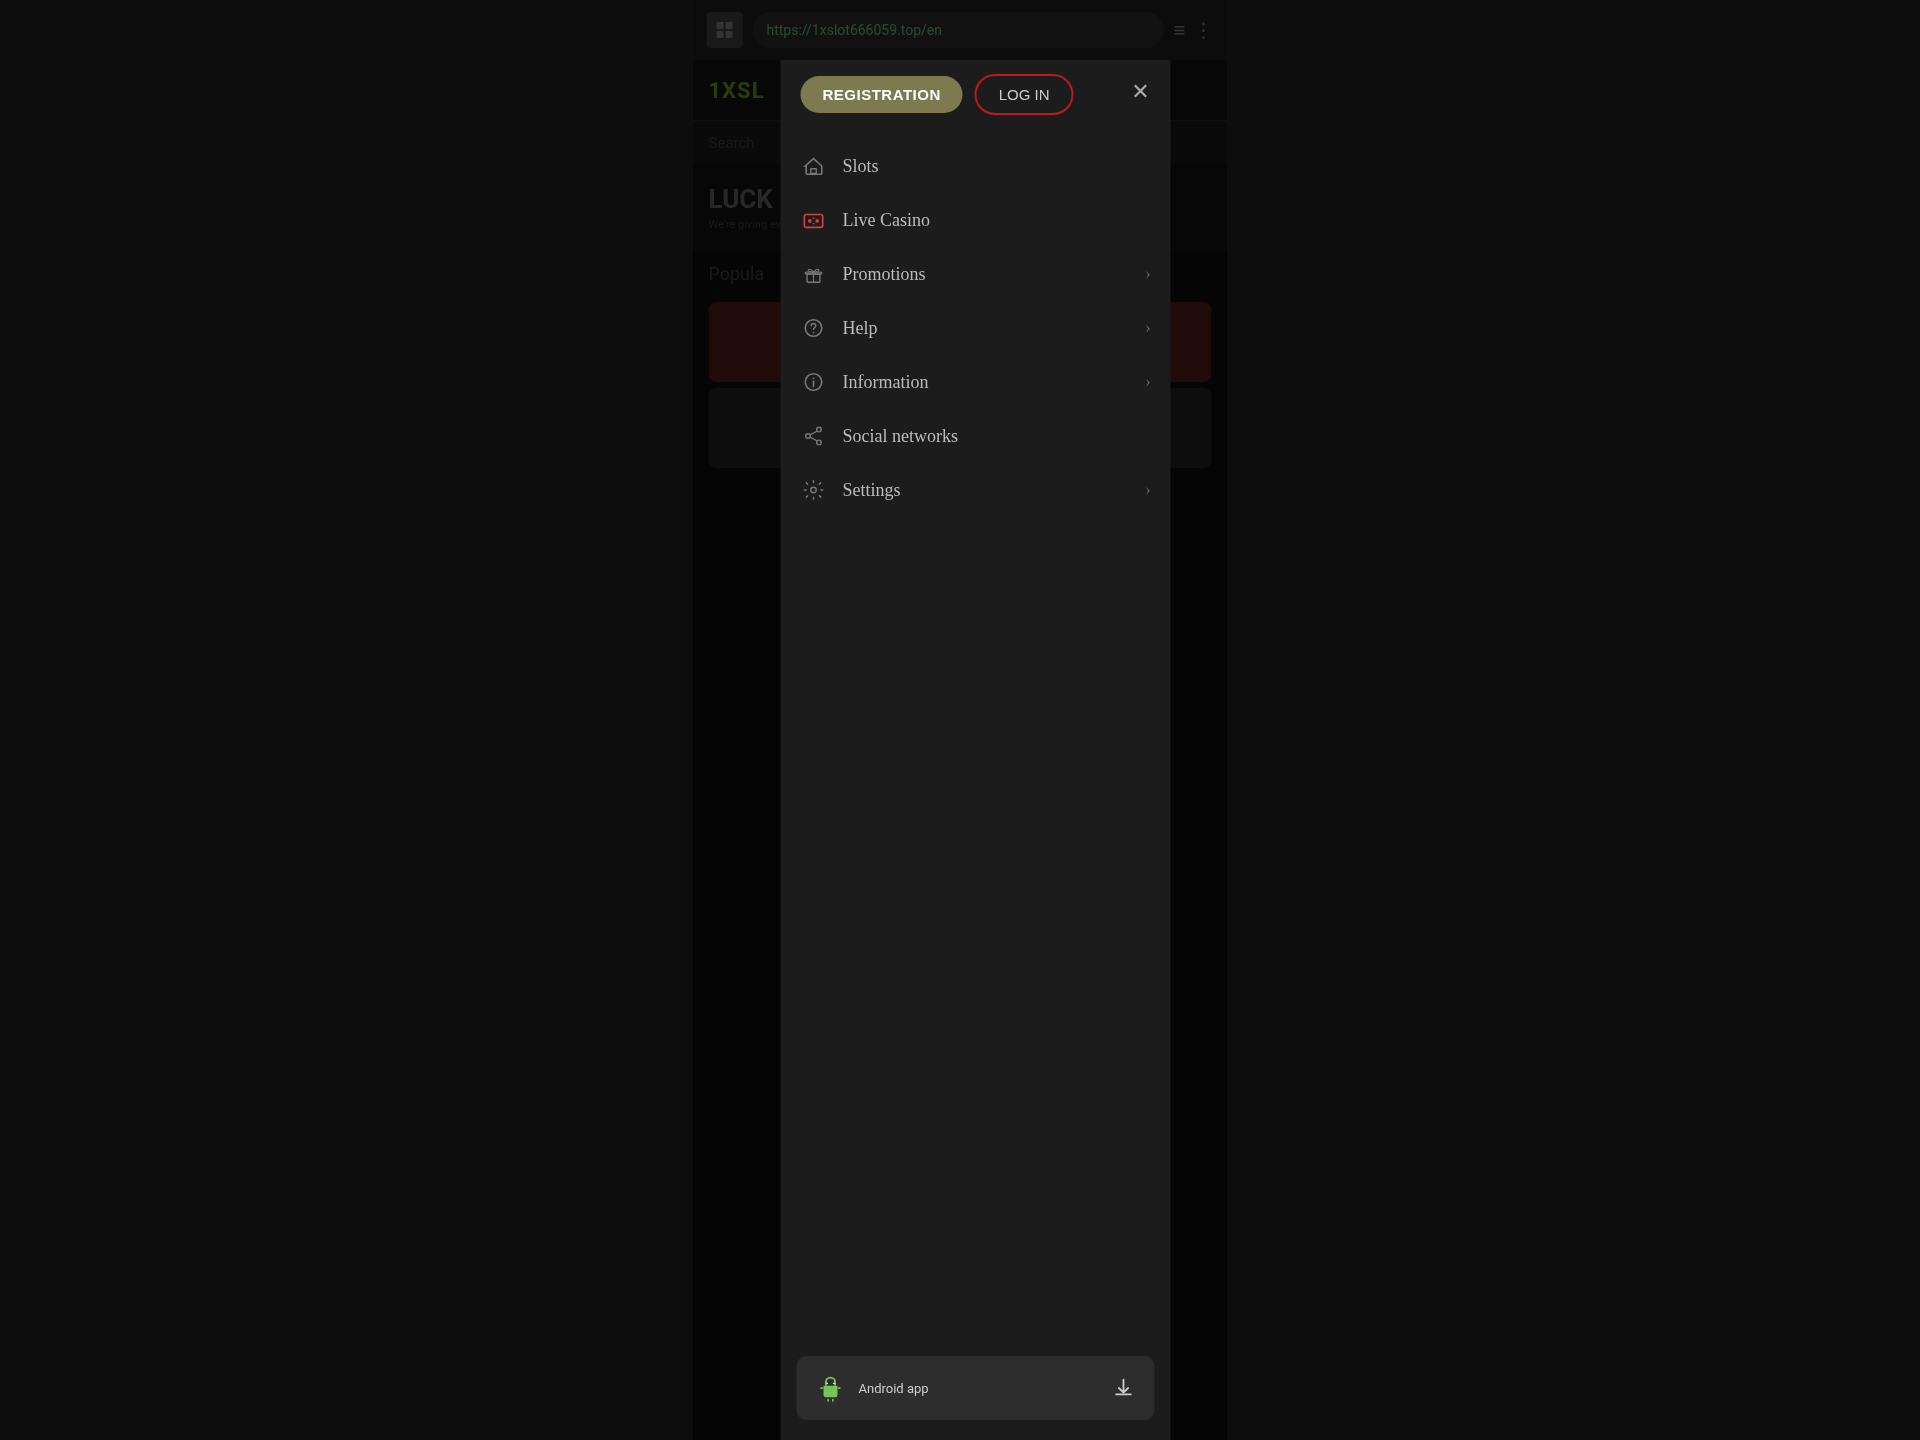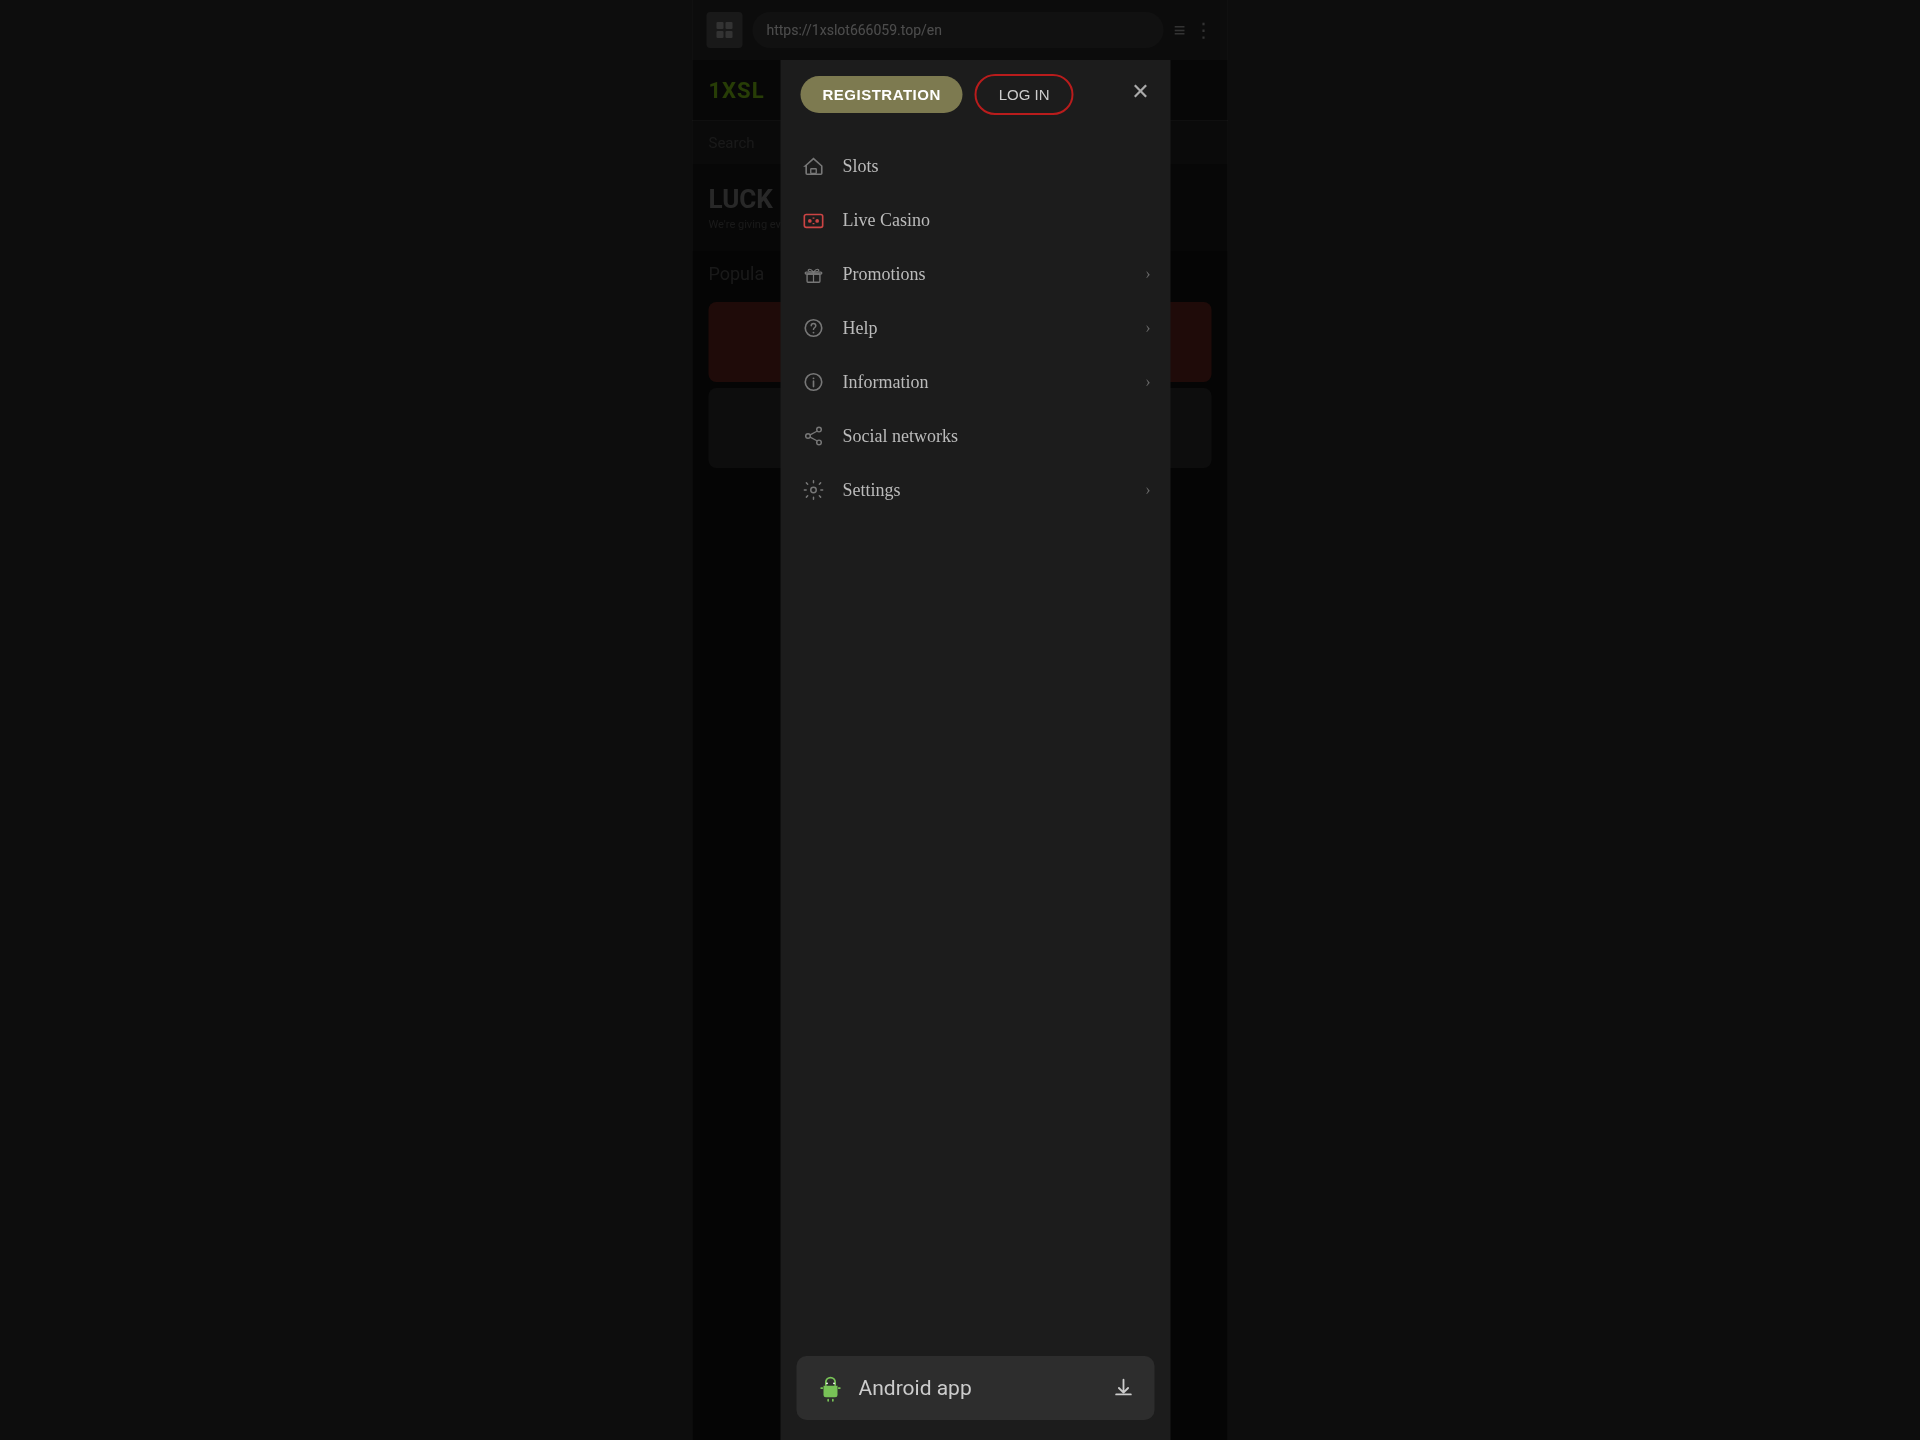--- a/index.html
+++ b/index.html
@@ -61,21 +61,21 @@
       flex: 1;
       height: 36px;
       background: #3a3a3a;
       border-radius: 18px;
       display: flex;
       align-items: center;
       padding: 0 14px;
     }
 
     .browser-url-text {
-      color: #ffffff;
+      color: #86efac;
       font-size: 14px;
     }
 
     .browser-actions {
       display: flex;
       align-items: center;
       gap: 8px;
     }
 
     .browser-menu-icon, .browser-dots-icon {
@@ -268,21 +268,21 @@
       gap: 14px;
     }
 
     .android-robot {
       font-size: 26px;
       color: #78c257;
     }
 
     .android-app-text {
       color: #ccc;
-      font-size: 21px;
+      font-size: 13px;
     }
 
     .download-icon {
       color: #ccc;
       font-size: 20px;
     }
 
     
     .cards-area {
       display: flex;

